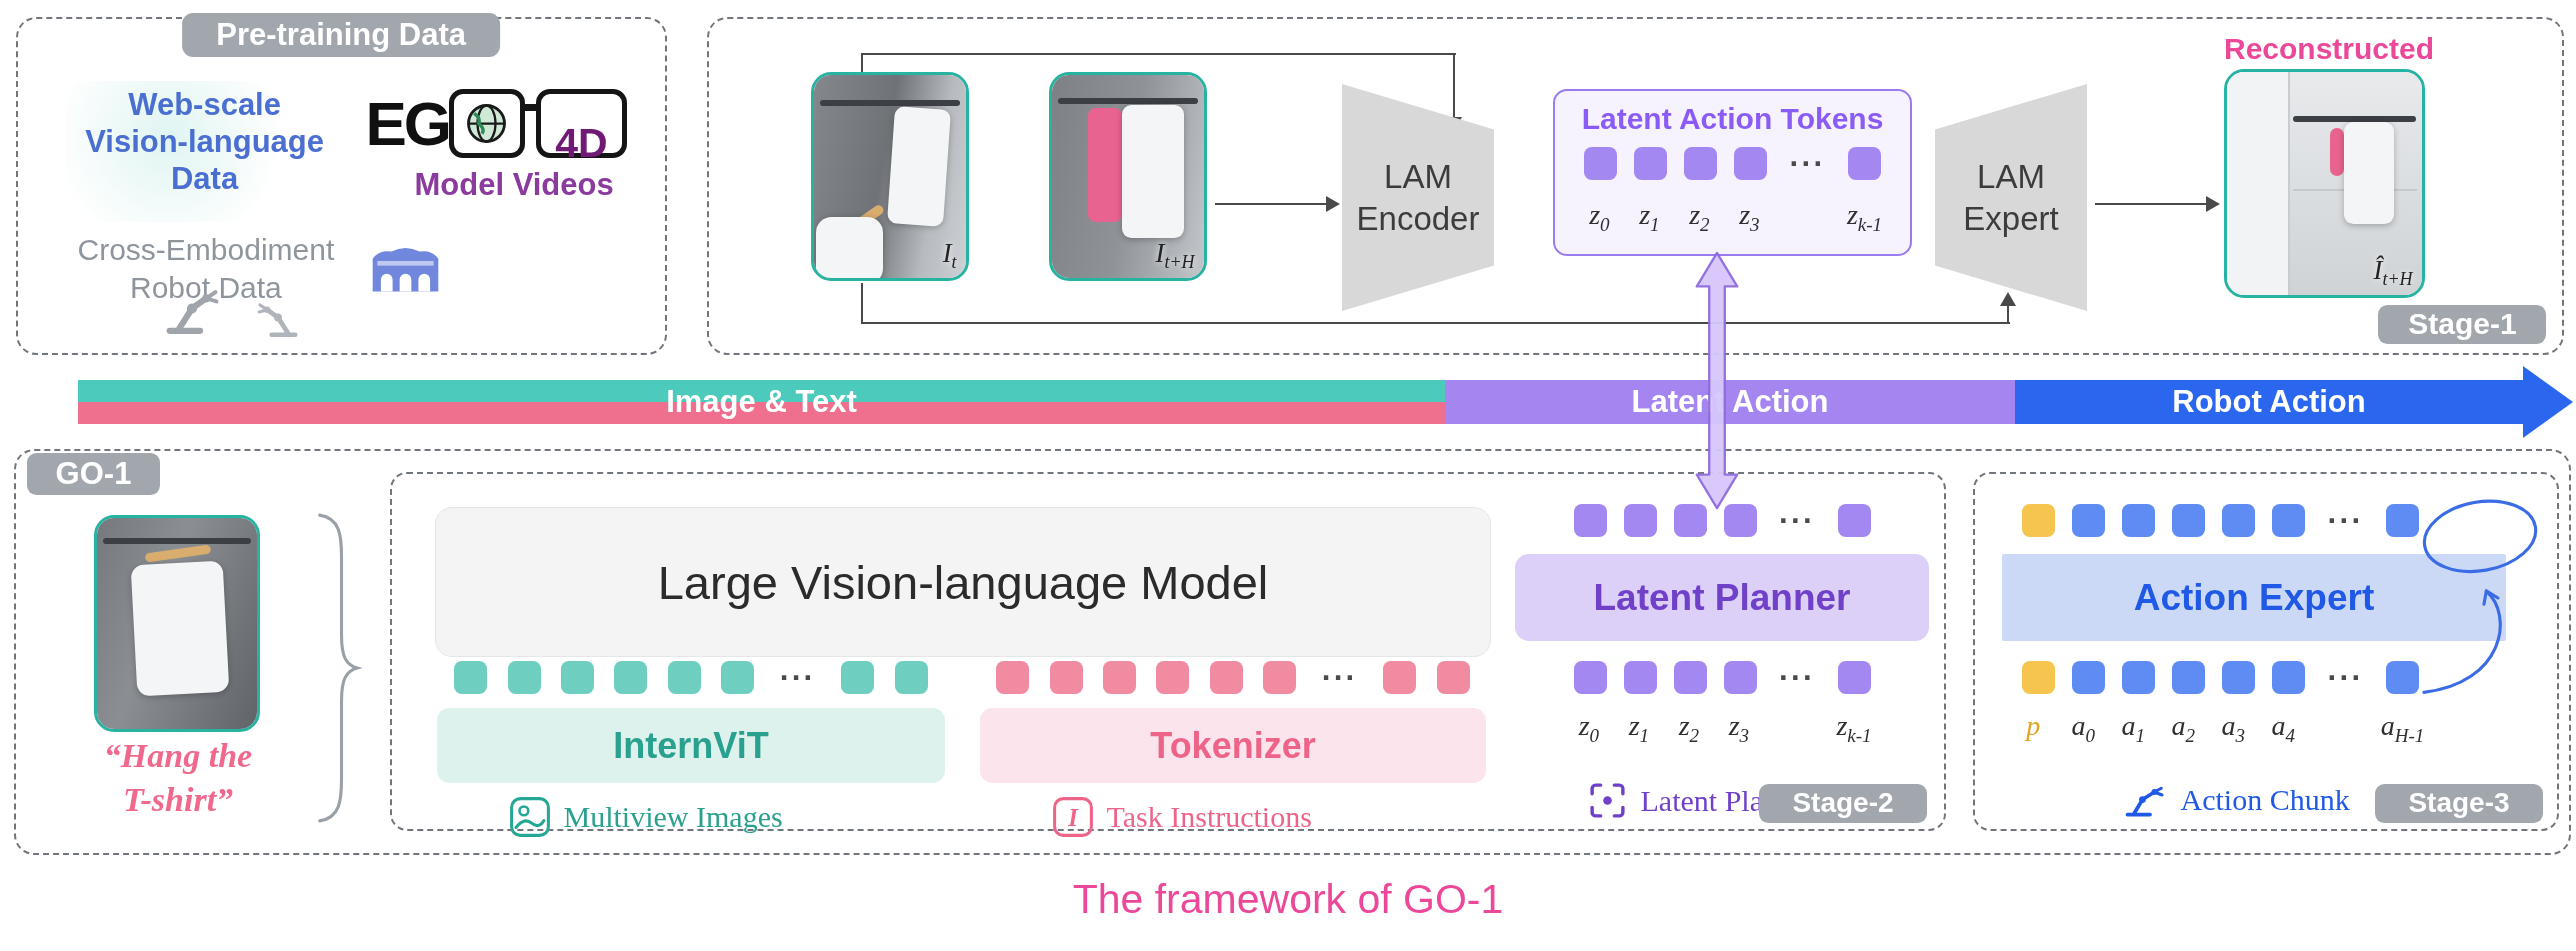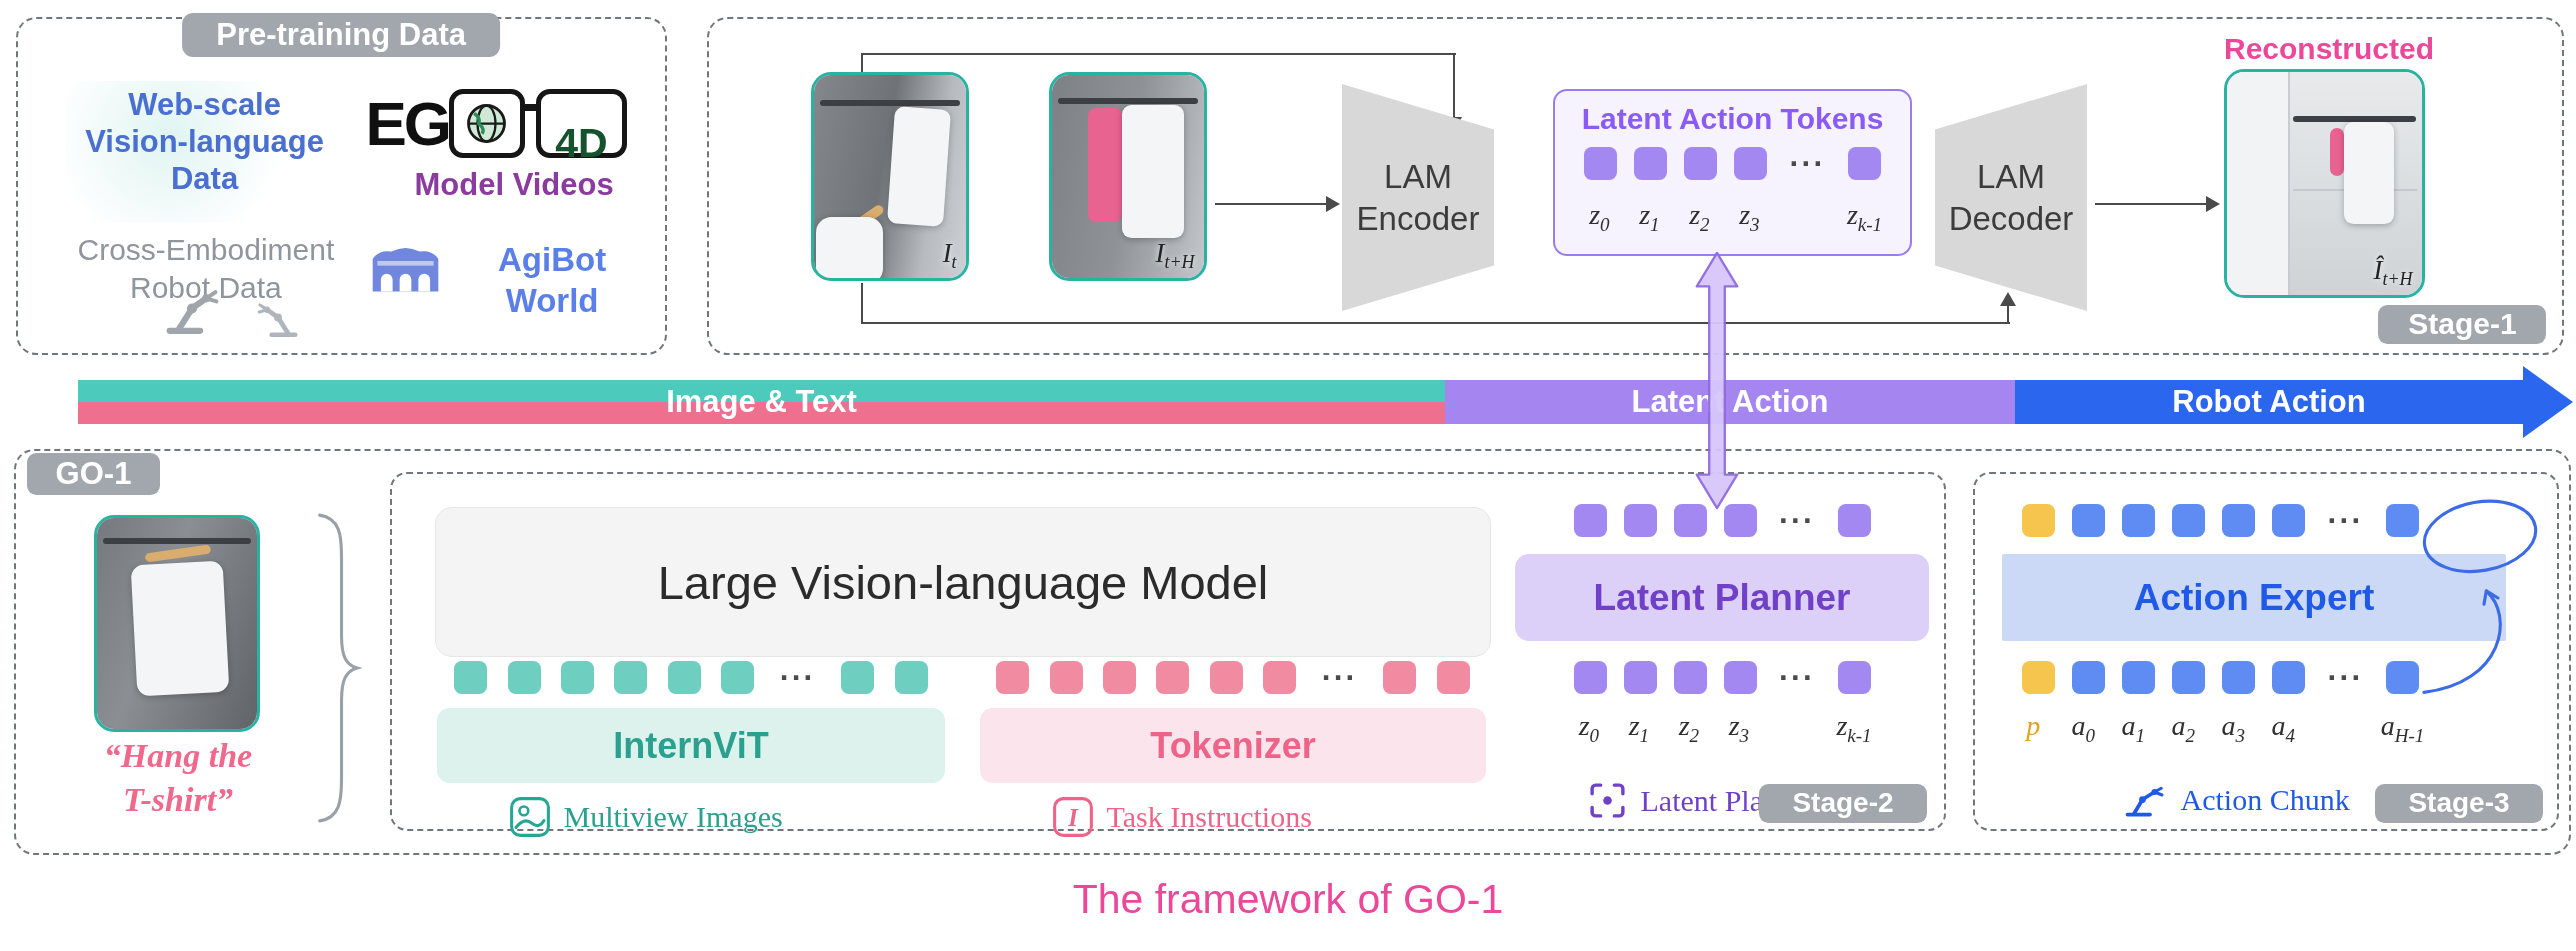--- a/index.html
+++ b/index.html
@@ -42,21 +42,21 @@
   .barseg{position:absolute;height:44px;display:flex;align-items:center;justify-content:center;color:#fff;font-weight:bold;font-size:31px;}
   
   .serif{font-family:"Liberation Serif",serif;}
   .iconrow{position:absolute;display:flex;align-items:center;gap:12.5px;font-family:"Liberation Serif",serif;font-size:30px;}
   .caption{position:absolute;left:0;right:0;text-align:center;font-size:41px;color:#ec4899;}
   
   .ego{position:absolute;display:flex;align-items:center;}
   .ego-eg{font-size:62px;font-weight:800;color:#101010;letter-spacing:-3.1px;}
   .lens{width:66px;height:59px;border:5.5px solid #151515;border-radius:14px;display:flex;align-items:center;justify-content:center;background:#fff;flex:0 0 auto;}
   .bridge{width:11px;height:7px;background:#151515;margin-top:-33px;flex:0 0 auto;}
-  .ego-4d{font-size:41px;font-weight:800;color:#14532d;margin-top:40px;}
+  .ego-4d{font-size:41px;font-weight:800;color:#701a75;margin-top:40px;}
 </style>
 </head>
 <body>
 
 <div class="canvas">
 
   <div class="dashed" style="left:15.6px;top:17px;width:647px;height:334px;">
     <div class="pill-title abs" style="left:50%;transform:translateX(-50%);top:-6.2px;height:44px;padding:0 34px;">
       <span>Pre-training Data</span>
     </div>
@@ -107,24 +107,20 @@
       <path d="M44 20 l9 -6 M44 20 l10 3" stroke="#b0b5bb" stroke-width="4" fill="none" stroke-linecap="round"></path>
     </svg>
 
     <svg class="abs" style="left:350px;top:220px;" width="75" height="58" viewBox="0 0 64 48">
       <path d="M4 44 V16 Q10 8 20 10 Q32 4 44 10 Q54 8 60 16 V44 Z" fill="#7186dd"></path>
       <path d="M11 44 v-10 a5 5 0 0 1 10 0 v10 Z" fill="#fff"></path>
       <path d="M27 44 v-10 a5 5 0 0 1 10 0 v10 Z" fill="#fff"></path>
       <path d="M43 44 v-10 a5 5 0 0 1 10 0 v10 Z" fill="#fff"></path>
       <rect x="8" y="18" width="48" height="4" fill="#ffffff" opacity="0.55"></rect>
     </svg>
-    <div class="abs" style="left:437px;top:220px;width:195px;text-align:center;font-size:33px;font-weight:bold;color:#5b7fe8;line-height:1.25;">
-      <div>AgiBot</div>
-      <div>World</div>
-    </div>
   </div>
 
   <div class="dashed" style="left:707px;top:17px;width:1853px;height:334px;">
 
     <div class="line" style="left:152px;top:34px;width:2.3px;height:20.3px;"></div>
     <div class="line" style="left:152px;top:34px;width:595px;height:2.3px;"></div>
     <div class="line" style="left:744px;top:34px;width:2.3px;height:66px;"></div>
     <div class="ah-down" style="left:737px;top:98px;"></div>
 
     <div class="line" style="left:506px;top:184px;width:112px;height:2.3px;"></div>
@@ -177,21 +173,21 @@
         <span class="mlabel"><span>z</span><sub>1</sub></span>
         <span class="mlabel"><span>z</span><sub>2</sub></span>
         <span class="mlabel"><span>z</span><sub>3</sub></span>
         <span class="zspacer"></span>
         <span class="mlabel"><span>z</span><sub>k-1</sub></span>
       </div>
     </div>
 
     <div class="trap trap-dec" style="left:1226px;top:65px;width:152px;height:227px;">
       <div>LAM</div>
-      <div>Decoder</div>
+      <div>Expert</div>
     </div>
 
     <div class="abs" style="left:1515px;top:12.5px;width:195px;text-align:left;font-size:30px;font-weight:bold;color:#ec4899;">
       <span>Reconstructed</span>
     </div>
     <div class="photo" style="left:1515px;top:50px;width:195px;height:223px;">
       <div class="ph-bg" style="background:linear-gradient(180deg,#e8eaec,#cfd3d6);"></div>
       <div class="abs" style="left:0;top:0;width:61px;height:100%;background:#f2f3f5;border-right:2.3px solid #c8ccd0;"></div>
       <div class="rod" style="left:66px;top:44px;"></div>
       <div class="abs" style="left:66px;top:117px;right:4.7px;height:2.3px;background:#c5c9cd;"></div>

